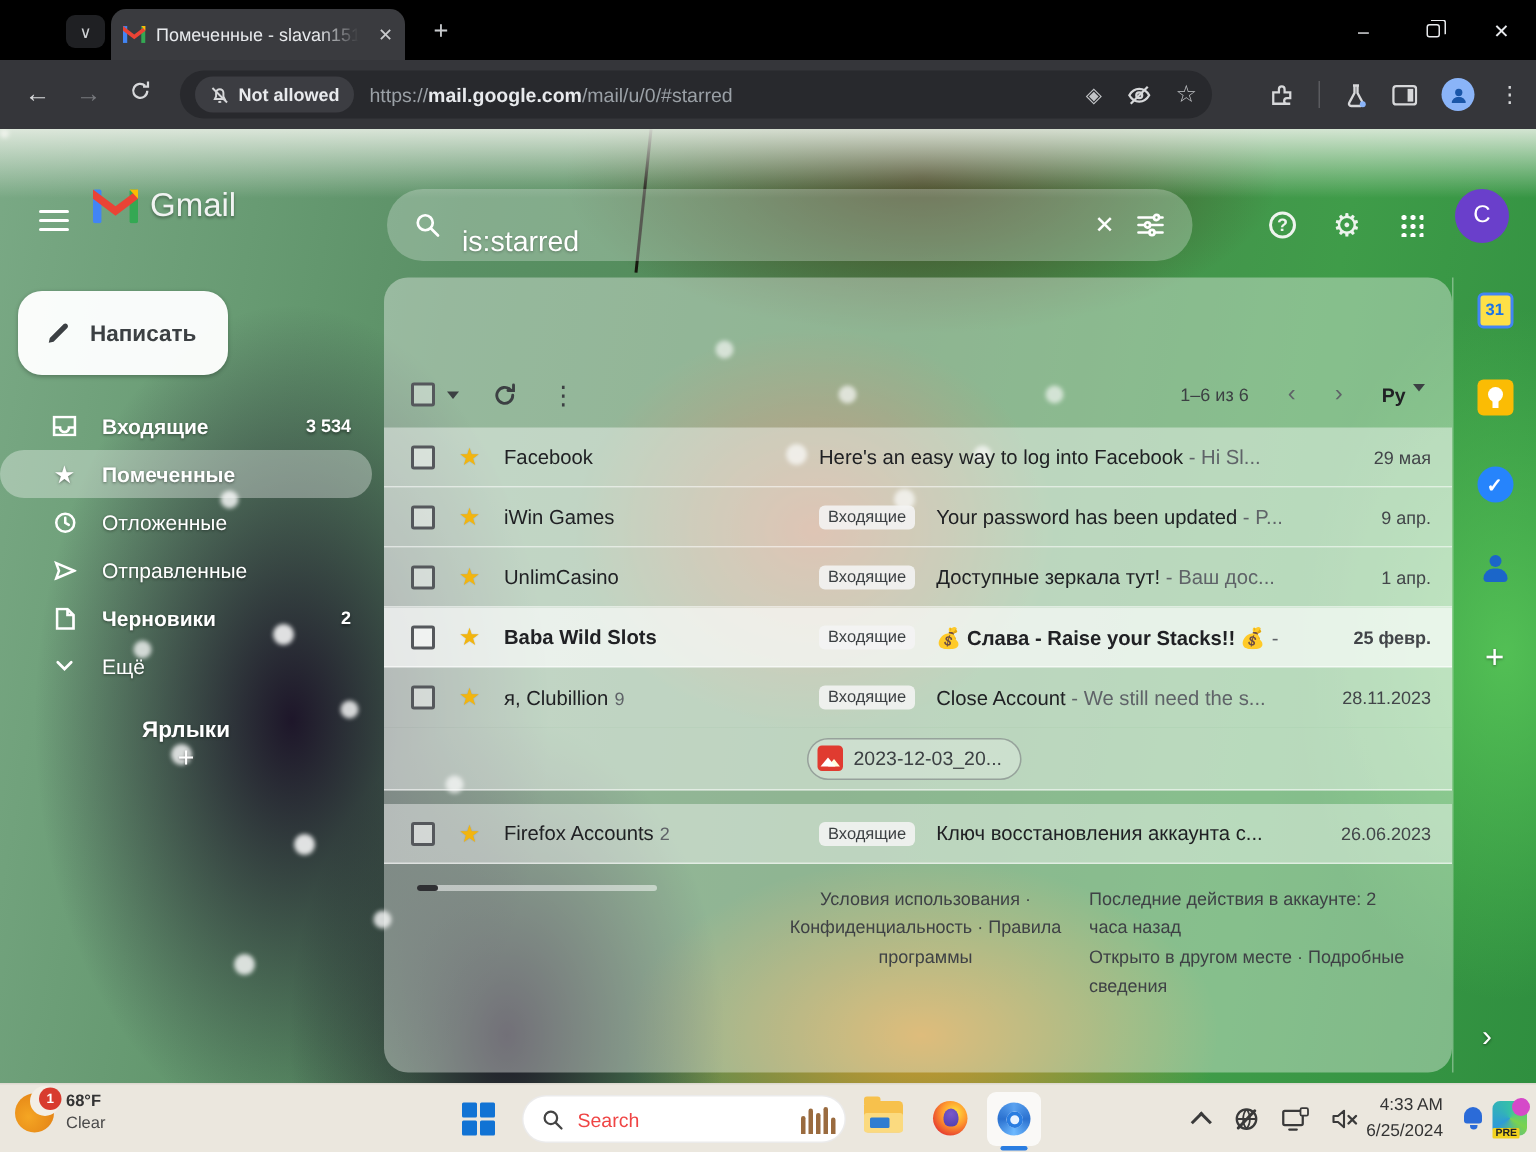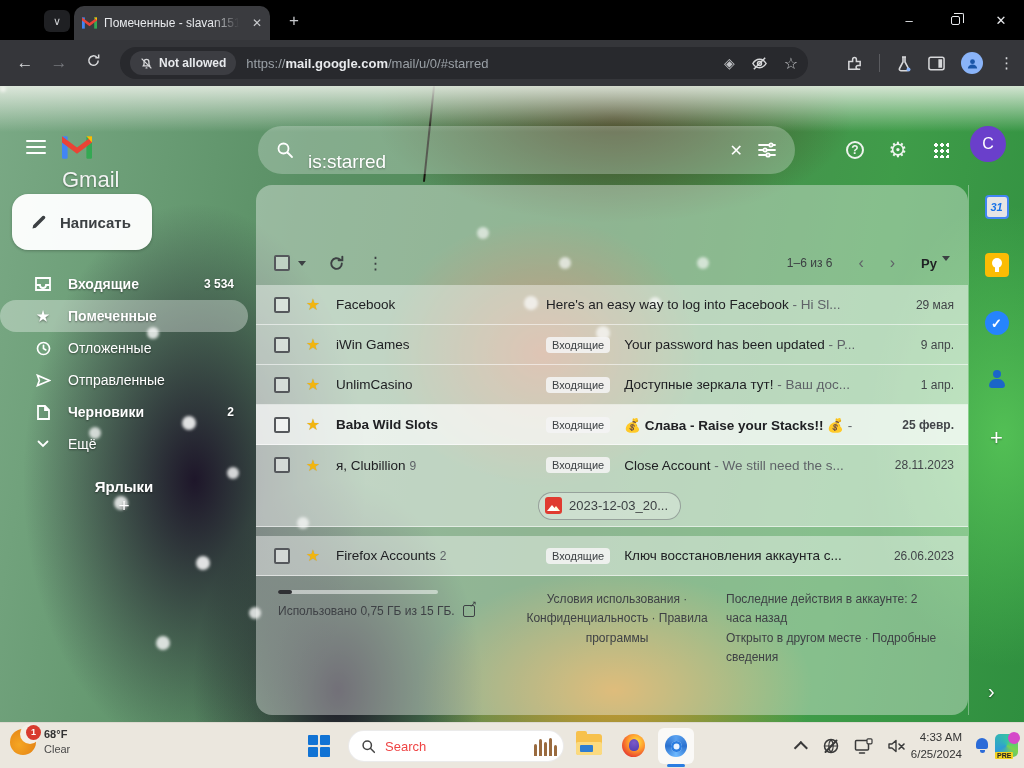--- a/index.html
+++ b/index.html
@@ -62,21 +62,21 @@
       200px 474px 0 4px rgba(255,255,255,.85), 252px 524px 0 3px rgba(255,255,255,.8),
       160px 554px 0 4px rgba(255,255,255,.8), 92px 344px 0 3px rgba(255,255,255,.75),
       300px 434px 0 3px rgba(255,255,255,.7), 528px 214px 0 4px rgba(255,255,255,.7),
       562px 174px 0 3px rgba(255,255,255,.7), 600px 244px 0 4px rgba(255,255,255,.7),
       652px 214px 0 3px rgba(255,255,255,.7), 700px 174px 0 3px rgba(255,255,255,.65),
       480px 144px 0 3px rgba(255,255,255,.65); }
 
   
   .gm-burger { position:absolute; left:26px; top:54px; width:20px; height:14px; display:flex; flex-direction:column; justify-content:space-between; }
   .gm-burger span { height:2px; background:#fff; border-radius:1px; }
-  .gm-logo { position:absolute; left:62px; top:50px; display:flex; gap:8px;flex-direction:column; }
+  .gm-logo { position:absolute; left:62px; top:38px; display:flex; align-items:center; gap:8px; }
   .gm-logo-text { color:#f1f3f2; font-size:22px; text-shadow:0 1px 2px rgba(0,0,0,.35); }
   .gm-search { position:absolute; left:258px; top:40px; width:537px; height:48px; border-radius:24px;
     background:rgba(225,233,226,.32); display:flex; align-items:center; padding:0 18px; gap:14px; }
   .gm-search-text { color:#fff; font-size:19px; flex:1; text-shadow:0 1px 2px rgba(0,0,0,.3);margin-top:23px; }
   .gm-search .x { color:#fff; font-size:16px; }
   .gm-hicon { position:absolute; top:52px; width:24px; height:24px; color:#eef4ee; display:flex; align-items:center; justify-content:center; }
   .help-circle { width:18px; height:18px; border:2px solid #eef4ee; border-radius:50%; font-size:12px; font-weight:bold;
     display:flex; align-items:center; justify-content:center; color:#eef4ee; }
   .gear-glyph { font-size:21px; }
   .grid-dots { width:16px; height:16px;
@@ -144,22 +144,22 @@
   .f-usage { display:flex; align-items:center; gap:8px; }
   .f-center { flex:1; text-align:center; line-height:1.6; padding:0 10px;text-decoration:underline; }
   .f-center span { display:inline-block; max-width:210px; }
   .f-right { width:220px; text-align:left; line-height:1.6; }
   .ext-ico { width:12px; height:12px; border:1.5px solid #3e4145; border-radius:2px; position:relative; display:inline-block; }
   .ext-ico::after { content:"↗"; position:absolute; right:-3px; top:-7px; font-size:9px; color:#3e4145; }
 
   
   .rpanel { position:absolute; left:968px; top:99px; width:56px; height:530px; border-left:1px solid rgba(255,255,255,.35);
     display:flex; flex-direction:column; align-items:center; padding-top:10px; gap:34px; }
-  .cal-ico { width:24px; height:24px; border-radius:4px; background:#e5e5e5; border:2px solid #4285f4; color:#1a73e8;
-    font-size:11px; font-weight:bold; display:flex; align-items:center; justify-content:center;font-style:italic; }
+  .cal-ico { width:24px; height:24px; border-radius:4px; background:#fde047; border:2px solid #4285f4; color:#1a73e8;
+    font-size:11px; font-weight:bold; display:flex; align-items:center; justify-content:center; }
   .keep-ico { width:24px; height:24px; border-radius:4px; background:#fbbc04; position:relative; }
   .keep-ico::after { content:""; position:absolute; left:7px; top:5px; width:10px; height:10px; border-radius:50%; background:#fff; }
   .keep-ico::before { content:""; position:absolute; left:10px; top:14px; width:4px; height:5px; background:#fff; z-index:1; }
   .tasks-ico { width:24px; height:24px; border-radius:50%; background:#2684fc; color:#fff; font-size:13px; font-weight:bold;
     display:flex; align-items:center; justify-content:center; }
   .contacts-ico { width:22px; height:22px; position:relative; }
   .contacts-ico::before { content:""; position:absolute; left:7px; top:1px; width:8px; height:8px; border-radius:50%; background:#1b66c9; }
   .contacts-ico::after { content:""; position:absolute; left:3px; top:10px; width:16px; height:9px; border-radius:8px 8px 3px 3px; background:#1b66c9; }
   .rp-plus { color:#fff; font-size:22px; text-shadow:0 1px 2px rgba(0,0,0,.4); }
   .rp-collapse { position:absolute; left:988px; top:594px; color:#fff; font-size:20px; text-shadow:0 1px 2px rgba(0,0,0,.5); }
@@ -480,24 +480,20 @@
           <span class="sender"><span>Firefox Accounts</span><span class="s-count">2</span></span>
           <span class="chip">Входящие</span>
           <span class="subj"><span>Ключ восстановления аккаунта с...</span><span class="snip"></span></span>
           <span class="mdate">26.06.2023</span>
         </div>
       </div>
 
       <div class="mfooter">
         <div class="f-left">
           <div class="storagebar"></div>
-          <div class="f-usage">
-            <span>Использовано 0,75 ГБ из 15 ГБ.</span>
-            <span class="ext-ico"></span>
-          </div>
         </div>
         <div class="f-center"><span>Условия использования · Конфиденциальность · Правила программы</span></div>
         <div class="f-right">
           <div>Последние действия в аккаунте: 2 часа назад</div>
           <div>Открыто в другом месте · Подробные сведения</div>
         </div>
       </div>
     </div>
 
     <div class="rpanel">

